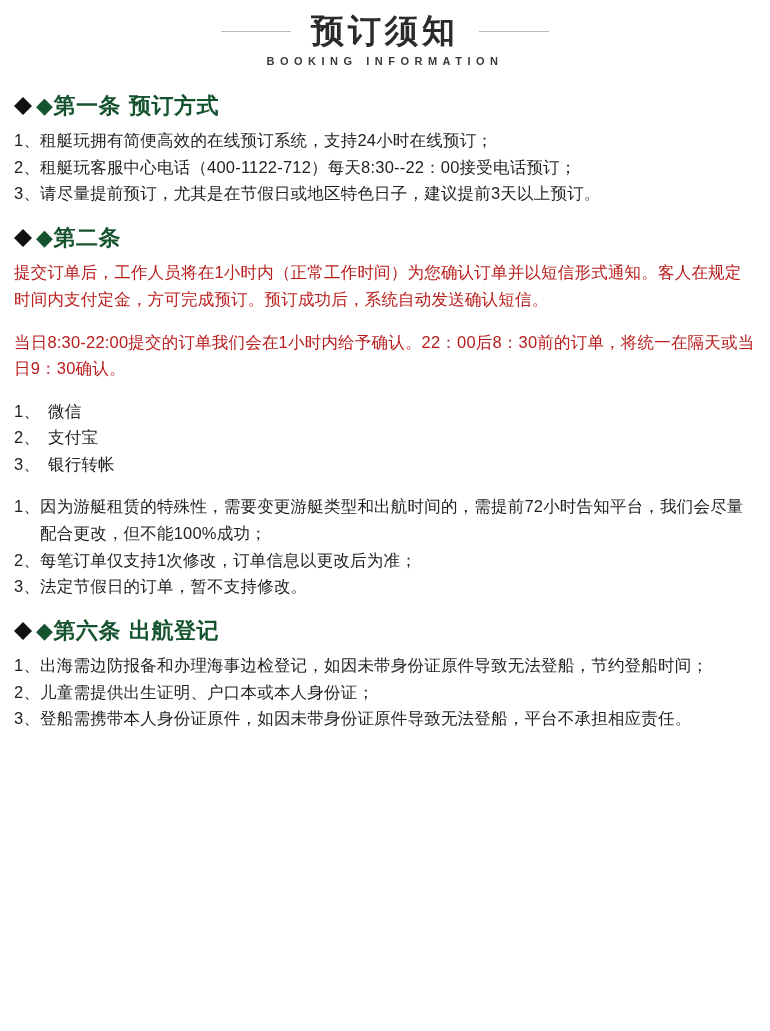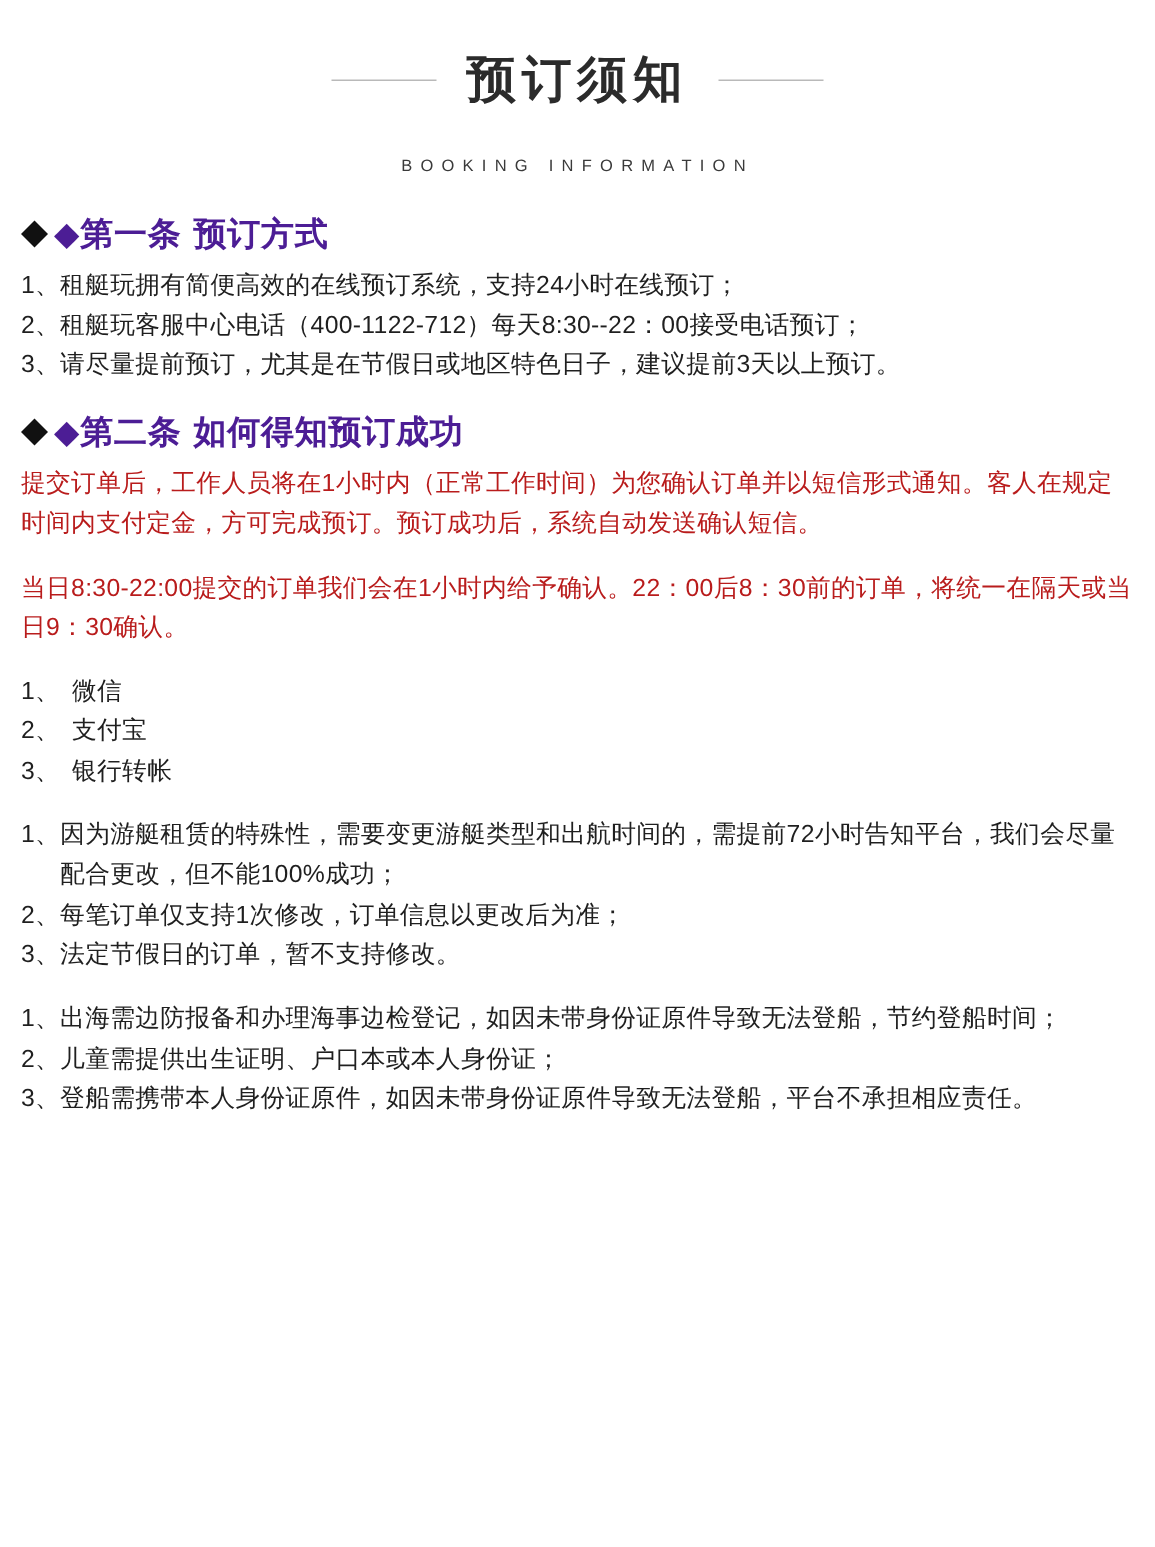--- a/index.html
+++ b/index.html
@@ -16,21 +16,21 @@
   }
   .page {
     width: 770px;
     box-sizing: border-box;
     padding: 0 14px 10px 14px;
   }
 
   
   .header {
     text-align: center;
-    padding-top: 34px;
+    padding-top: 12px;
     padding-bottom: 6px;
   }
   .header-inner {
     display: inline-block;
     position: relative;
   }
   .header-title {
     font-size: 33px;
     font-weight: bold;
     letter-spacing: 4px;
@@ -55,23 +55,22 @@
   .header-sub-wrap {
     margin-top: 5px;
     display: flex;
     align-items: center;
     justify-content: center;
   }
   .header-sub {
     font-size: 11px;
     letter-spacing: 5.5px;
     color: #3a3a3a;
-    font-weight: 400;
+    font-weight: 700;
     white-space: nowrap;
-    margin-top: 28px;
   }
   .header-box {
     position: absolute;
     left: 50%;
     transform: translateX(-50%);
     top: 12px;
     width: 338px;
     height: 54px;
     border: 1px solid #c9c9c9;
     box-sizing: border-box;
@@ -82,21 +81,21 @@
   .section {
     margin-top: 16px;
   }
   .section:first-of-type { margin-top: 14px; }
 
   .sec-head {
     display: flex;
     align-items: center;
     font-size: 22px;
     font-weight: bold;
-    color: #4c1d95;
+    color: #14532d;
     letter-spacing: 0.5px;
     margin: 0 0 6px 0;
   }
   .diamond {
     width: 0; height: 0;
     border: 9px solid transparent;
     border-bottom-color: #111;
     position: relative;
     top: -9px;
     margin-right: 4px;
@@ -176,21 +175,20 @@
         <span class="li-num">3、</span>
         <span class="li-text">请尽量提前预订，尤其是在节假日或地区特色日子，建议提前3天以上预订。</span>
       </li>
     </ul>
   </div>
 
   <div class="section">
     <div class="sec-head">
       <span class="diamond"></span>
       <span class="sec-title-num">◆第二条</span>
-      <span>如何得知预订成功</span>
     </div>
     <p class="para">提交订单后，工作人员将在1小时内（正常工作时间）为您确认订单并以短信形式通知。客人在规定时间内支付定金，方可完成预订。预订成功后，系统自动发送确认短信。</p>
   </div>
 
   <div class="section">
     <p class="para">当日8:30-22:00提交的订单我们会在1小时内给予确认。22：00后8：30前的订单，将统一在隔天或当日9：30确认。</p>
   </div>
 
   <div class="section">
     <ul class="list indented tight">
@@ -220,20 +218,25 @@
         <span class="li-text">每笔订单仅支持1次修改，订单信息以更改后为准；</span>
       </li>
       <li>
         <span class="li-num">3、</span>
         <span class="li-text">法定节假日的订单，暂不支持修改。</span>
       </li>
     </ul>
   </div>
 
   <div class="section">
+    <div class="sec-head">
+      <span class="diamond"></span>
+      <span class="sec-title-num">◆第六条</span>
+      <span>出航登记</span>
+    </div>
     <ul class="list">
       <li>
         <span class="li-num">1、</span>
         <span class="li-text">出海需边防报备和办理海事边检登记，如因未带身份证原件导致无法登船，节约登船时间；</span>
       </li>
       <li>
         <span class="li-num">2、</span>
         <span class="li-text">儿童需提供出生证明、户口本或本人身份证；</span>
       </li>
       <li>

